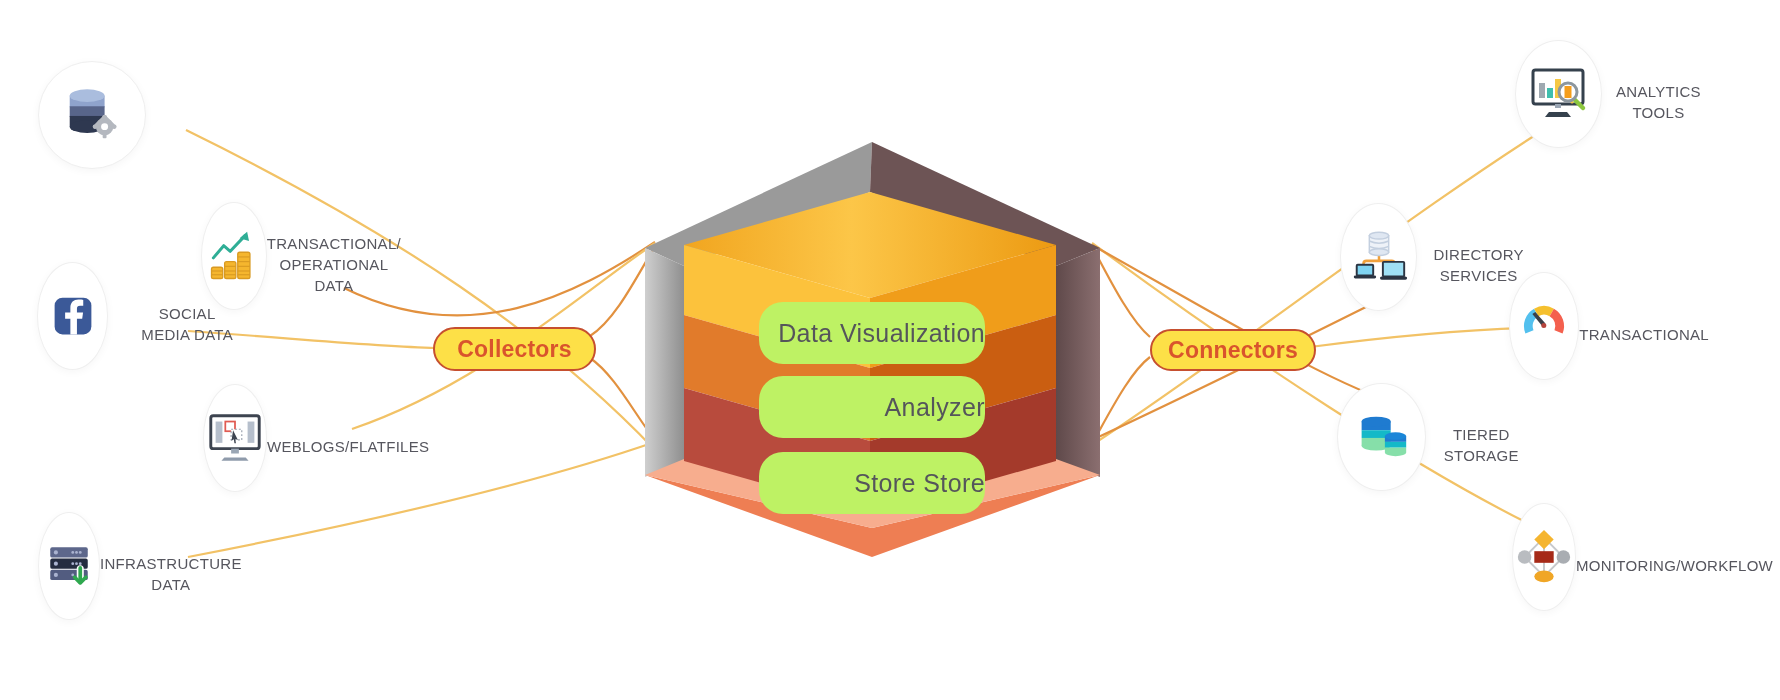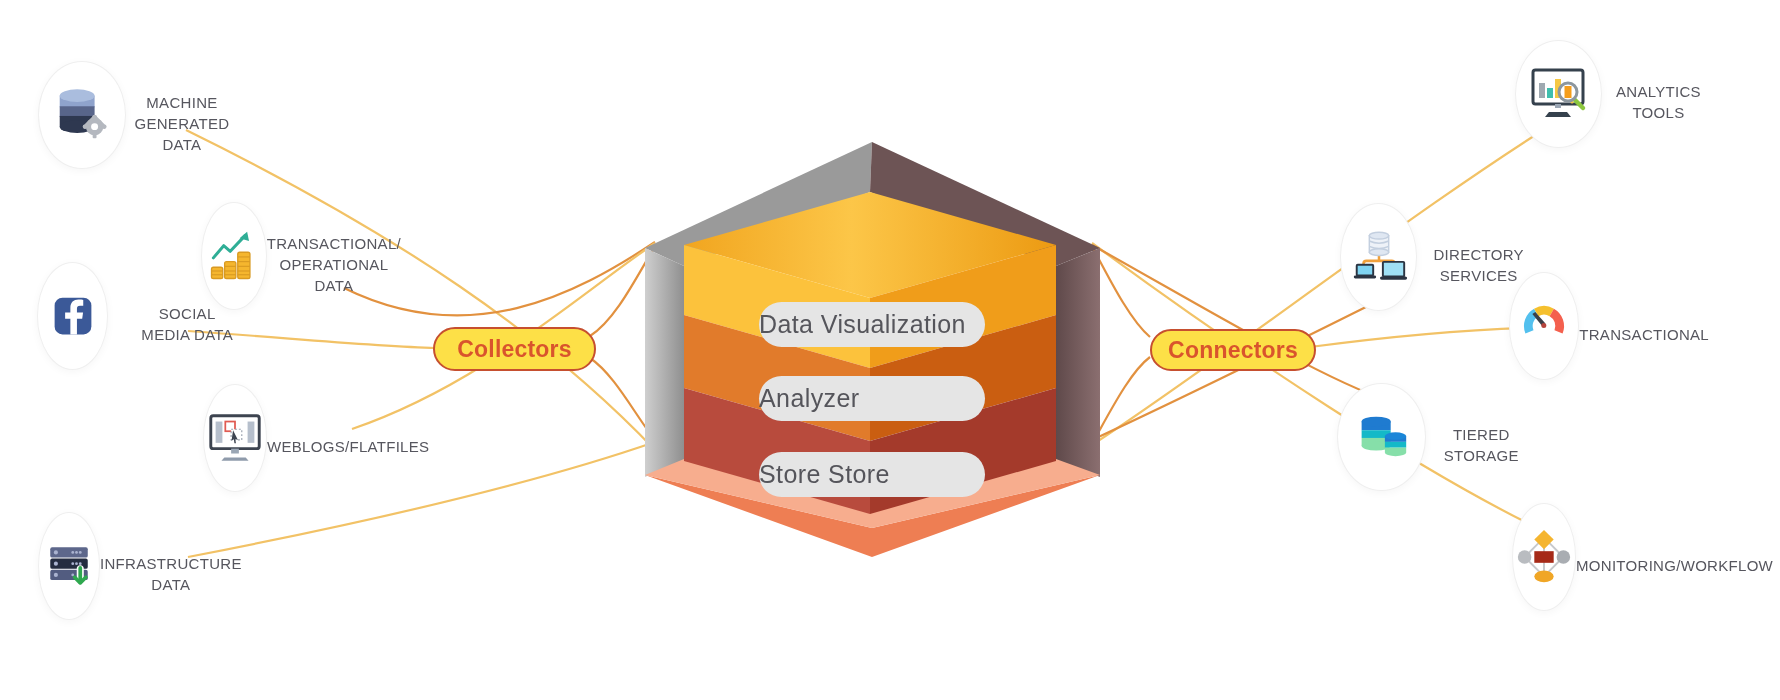--- a/index.html
+++ b/index.html
@@ -26,22 +26,22 @@
   .n-mon{left:1512px;top:503px;}
 
   
   .hub{position:absolute;background:#fde047;border:2px solid #c64f2f;border-radius:24px;
        display:flex;align-items:center;justify-content:center;color:#d9542d;font-weight:bold;
        font-size:23px;letter-spacing:0.2px;}
   .hub-collectors{left:433px;top:327px;width:159px;height:40px;}
   .hub-connectors{left:1150px;top:329px;width:162px;height:38px;}
 
   
-  .layer-pill{position:absolute;left:759px;width:226px;height:45px;background:#e5e5e5;
-              border-radius:24px;display:flex;align-items:center;justify-content:flex-start;
+  .layer-pill{position:absolute;left:759px;width:226px;height:62px;background:#bef264;
+              border-radius:24px;display:flex;align-items:center;justify-content:flex-end;
               color:#55555b;font-size:25px;letter-spacing:0.4px;}
   .lp-0{top:302px;}
   .lp-1{top:376px;}
   .lp-2{top:452px;}
 
   .icon-svg{display:block;}
 </style>
 </head>
 <body>
 
@@ -112,22 +112,20 @@
             <circle cx="45" cy="44" r="9"></circle>
             <rect x="43" y="32" width="4" height="24" rx="1"></rect>
             <rect x="33" y="42" width="24" height="4" rx="1"></rect>
             <rect x="36" y="35" width="18" height="4" rx="1" transform="rotate(45 45 44)"></rect>
             <rect x="36" y="35" width="18" height="4" rx="1" transform="rotate(-45 45 44)"></rect>
           </g>
           <circle cx="45" cy="44" r="3.6" fill="#ffffff"></circle>
         </svg>
       </span>
     </div>
-    <div class="caption">MACHINE
-GENERATED DATA</div>
   </div>
 
   <div class="node n-tod">
     <div class="bubble">
       <span>
         <svg class="icon-svg" width="60" height="60" viewBox="0 0 64 64">
           <g fill="#f5b62e" stroke="#d99a22" stroke-width="1.4">
             <rect x="8" y="44" width="12" height="12" rx="2"></rect>
             <rect x="22" y="38" width="12" height="18" rx="2"></rect>
             <rect x="36" y="28" width="13" height="28" rx="2"></rect>

